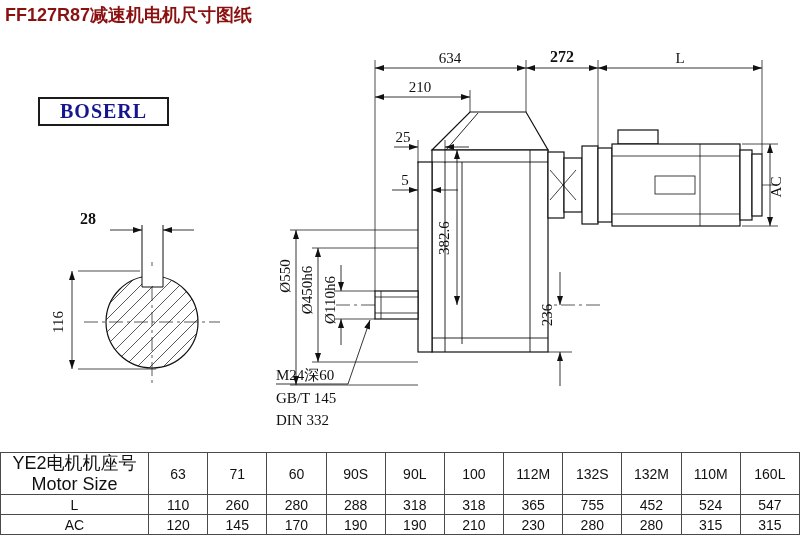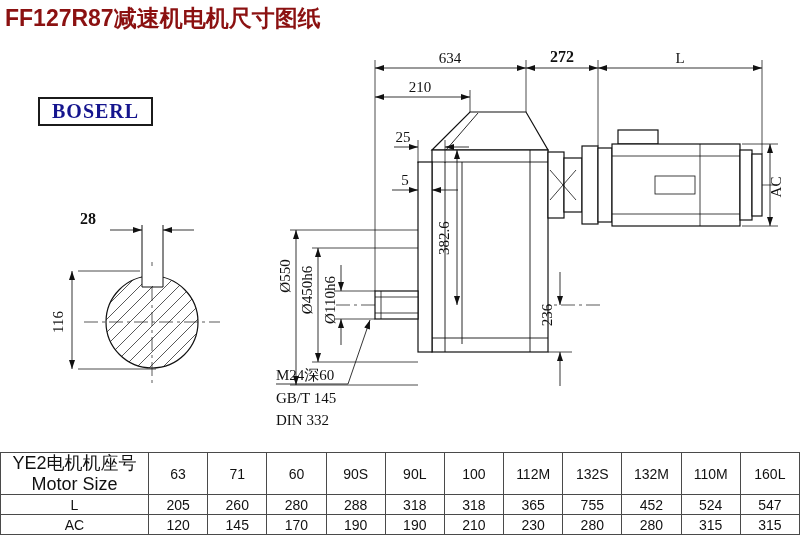--- a/index.html
+++ b/index.html
@@ -1,20 +1,20 @@
 <!DOCTYPE html>
 <html><head>
 <meta charset="utf-8">
 <style>
   *{margin:0;padding:0;box-sizing:border-box}
   html,body{background:#fff}
   body{width:800px;height:554px;position:relative;overflow:hidden;font-family:"Liberation Sans",sans-serif;color:#111}
-  .title{position:absolute;left:5px;top:3px;font-size:23px;font-weight:bold;color:#8b1111;white-space:nowrap}
+  .title{position:absolute;left:5px;top:3px;font-size:18px;font-weight:bold;color:#8b1111;white-space:nowrap}
   .brand{position:absolute;left:38px;top:97px;border:2px solid #1b1b1b;background:#fff;color:#15158e;
-         font-family:"Liberation Serif",serif;font-size:20px;font-weight:600;padding:1px 12px;letter-spacing:1px}
+         font-family:"Liberation Serif",serif;font-size:20px;font-weight:600;padding:1px 20px;letter-spacing:1px}
   svg.drawing{position:absolute;left:0;top:0}
   svg .t{font-family:"Liberation Serif",serif;font-size:15px;fill:#111}
   svg .tb{font-family:"Liberation Serif",serif;font-size:16px;font-weight:bold;fill:#111}
   table.dim{position:absolute;left:0;top:452px;width:800px;border-collapse:collapse;table-layout:fixed;font-size:14px;background:#fff}
   .dim th,.dim td{border:1px solid #4a4a4a;text-align:center;vertical-align:middle;font-weight:normal;padding:0;line-height:1.15}
   .dim tr.hdr th{height:40px}
   .dim tr.datarow td{height:20px}
   .cnhdr,.enhdr{font-size:18px}
 </style>
 </head>
@@ -199,21 +199,21 @@
       <th>90L</th>
       <th>100</th>
       <th>112M</th>
       <th>132S</th>
       <th>132M</th>
       <th>110M</th>
       <th>160L</th>
     </tr>
     <tr class="datarow">
       <td>L</td>
-      <td>205</td>
+      <td>110</td>
       <td>260</td>
       <td>280</td>
       <td>288</td>
       <td>318</td>
       <td>318</td>
       <td>365</td>
       <td>755</td>
       <td>452</td>
       <td>524</td>
       <td>547</td>

